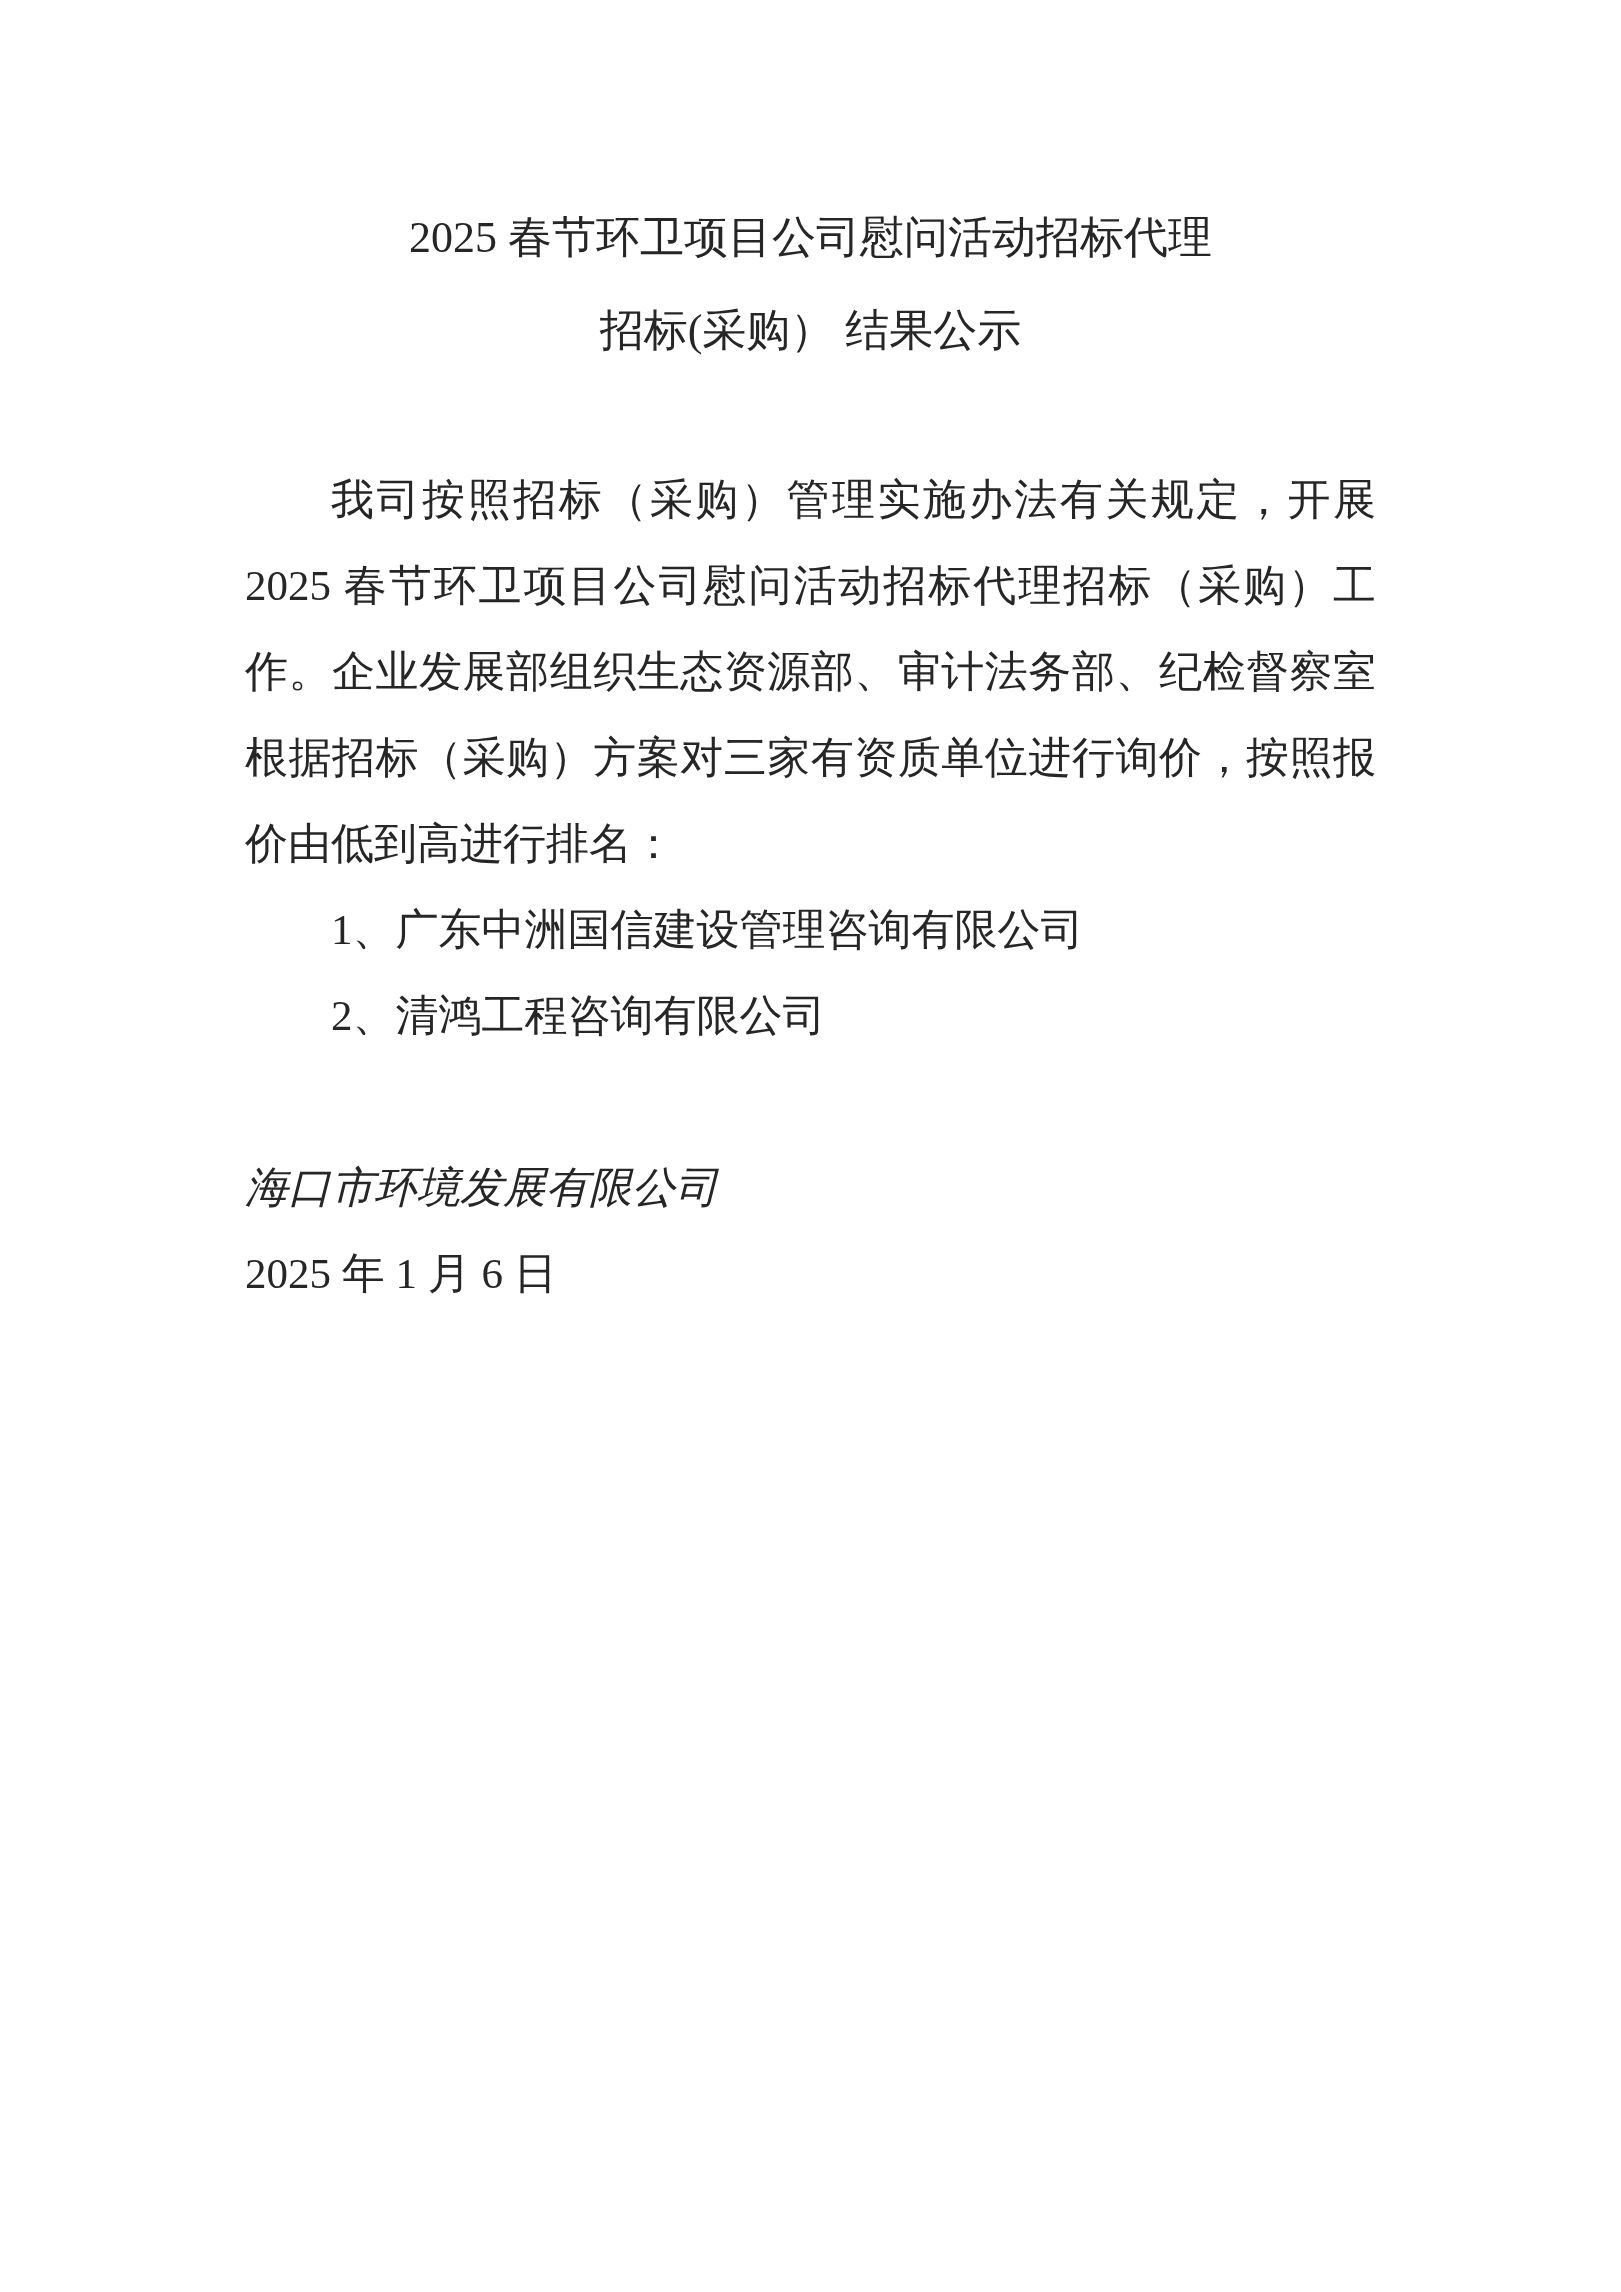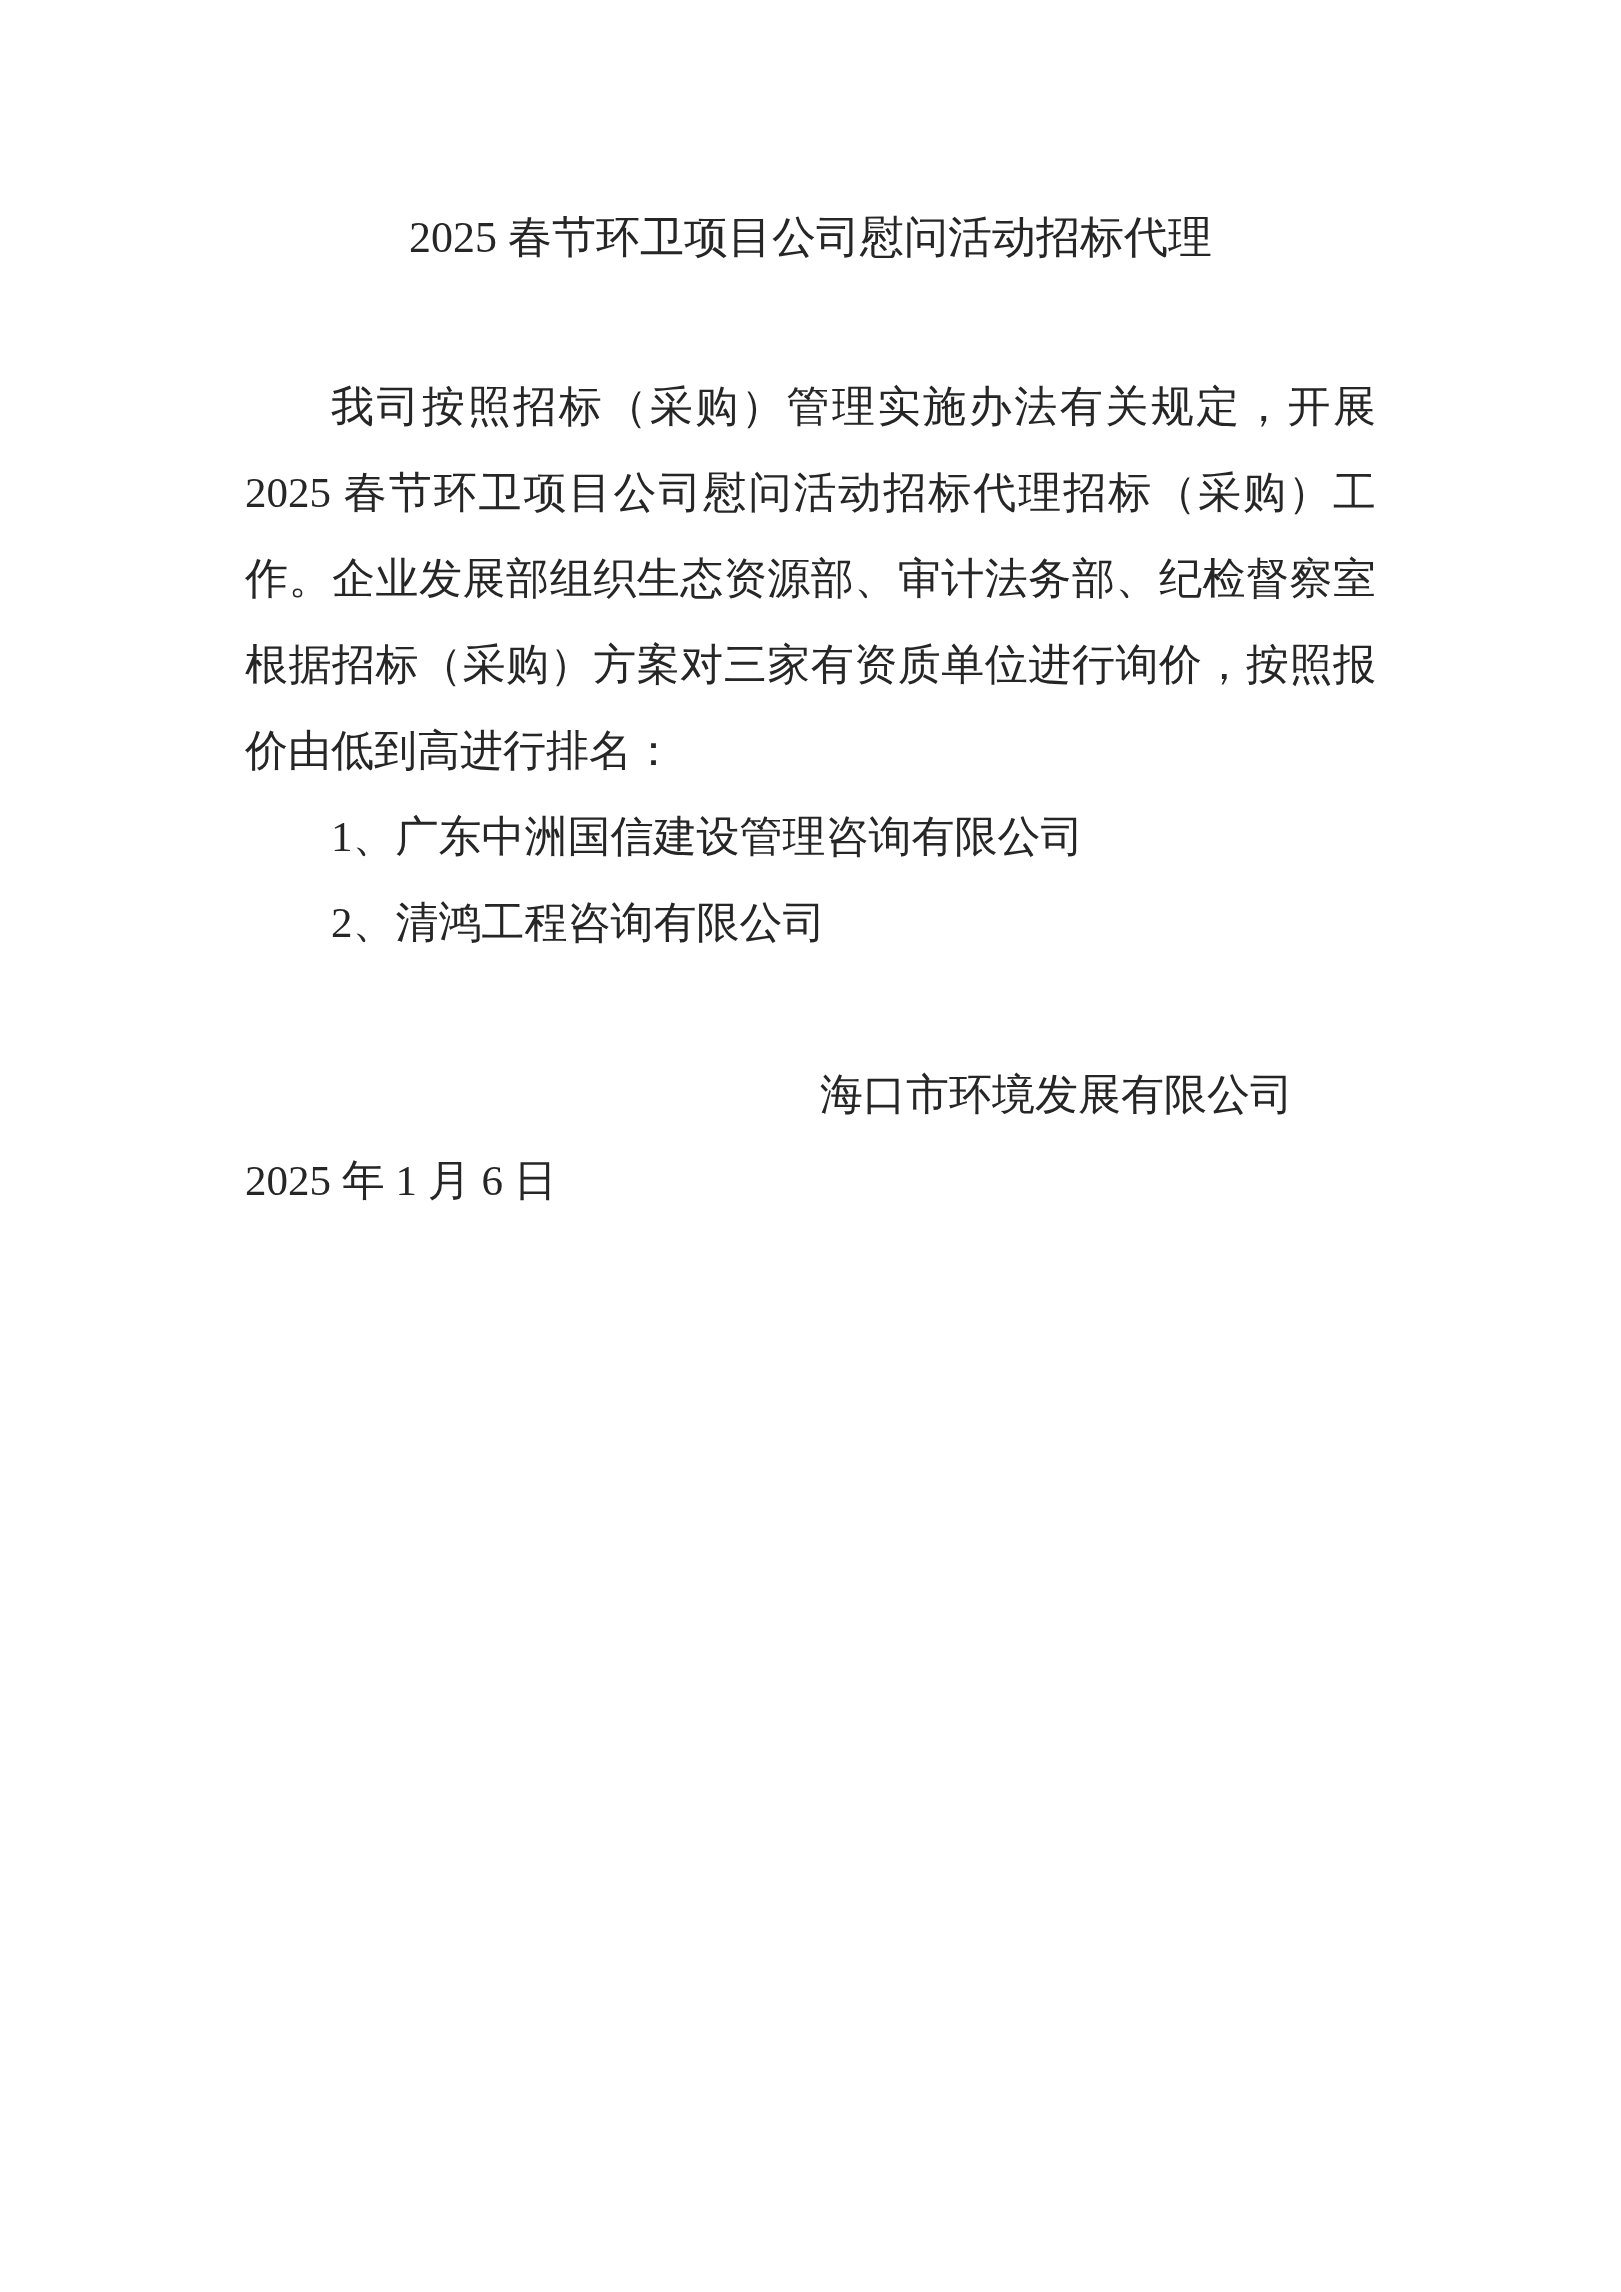--- a/index.html
+++ b/index.html
@@ -40,34 +40,36 @@
   }
   .list-line {
     text-indent: 86px;
   }
   .contact-line {
     margin-top: 86px !important;
     text-indent: 86px;
   }
   .sig-company {
     margin-top: 86px !important;
-    text-align: right;
+    text-align: left;
     padding-right: 83px;
+    font-style: italic;
   }
   .sig-date {
     padding-right: 157px;
   }
 </style>
 </head>
 <body>
 
 <div class="page">
 
   <h1 class="title-line">2025 春节环卫项目公司慰问活动招标代理</h1>
 
+  <h2 class="title-line">招标(采购） 结果公示</h2>
 
   <div class="body-text">
 
     <p class="para">我司按照招标（采购）管理实施办法有关规定，开展 2025 春节环卫项目公司慰问活动招标代理招标（采购）工作。企业发展部组织生态资源部、审计法务部、纪检督察室根据招标（采购）方案对三家有资质单位进行询价，按照报价由低到高进行排名：</p>
 
     <div>
       <p class="list-line">1、广东中洲国信建设管理咨询有限公司</p>
       <p class="list-line">2、清鸿工程咨询有限公司</p>
     </div>
 

